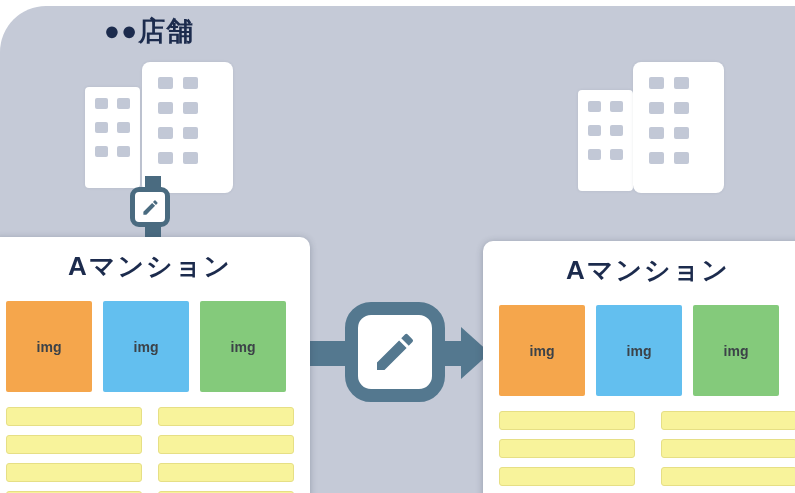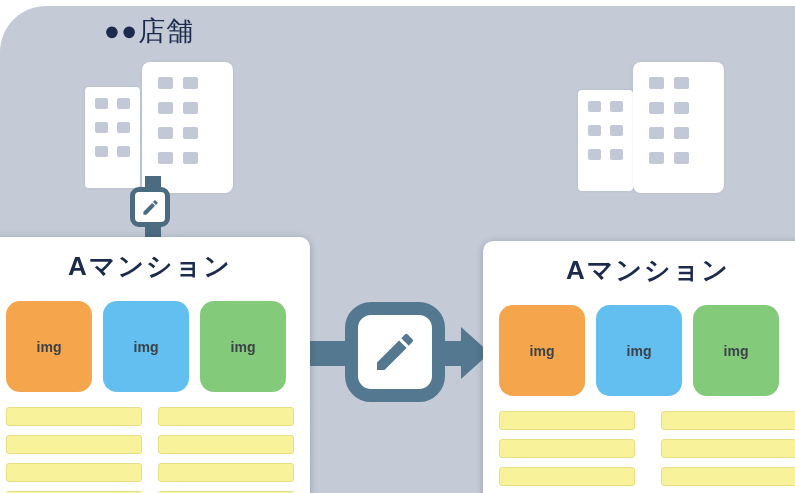--- a/index.html
+++ b/index.html
@@ -13,21 +13,21 @@
     background:var(--background);
     font-family:"Liberation Sans","DejaVu Sans",sans-serif;
   }
   .bg-panel{
     position:absolute;left:0;top:6px;width:830px;height:560px;
     background:var(--panel);border-radius:46px 0 0 0;
   }
   
   .store-label{
     position:absolute;top:15px;width:210px;text-align:center;
-    font-size:27px;font-weight:normal;color:var(--navy);letter-spacing:1px;
+    font-size:27px;font-weight:bold;color:var(--navy);letter-spacing:1px;
     line-height:32px;white-space:nowrap;
   }
   .store-label.left{left:44px;}
   .store-label.right{left:539px;}
   
   .building{
     position:absolute;background:#fff;box-shadow:0 0 3px rgba(50,60,80,.10);
     display:grid;align-content:start;
   }
   .building .win{background:var(--window);border-radius:2px;display:block;}
@@ -66,21 +66,21 @@
     box-shadow:0 1px 7px rgba(40,50,70,.30);
   }
   .card.left-card{left:-10px;top:237px;width:320px;}
   .card.right-card{left:483px;top:241px;width:330px;}
   .card-title{
     margin:13px 0 0;text-align:center;font-size:26px;font-weight:bold;
     color:var(--navy);letter-spacing:2px;line-height:32px;
   }
   .img-row{display:flex;gap:11px;padding:0 16px;margin-top:19px;}
   .img-box{
-    width:86px;height:91px;border-radius:14px;flex:0 0 auto;
+    width:86px;height:91px;border-radius:2px;flex:0 0 auto;
     display:flex;align-items:center;justify-content:center;
     font-size:14px;font-weight:bold;color:var(--img-text);
   }
   .field-grid{display:flex;justify-content:space-between;padding:0 16px;margin-top:15px;}
   .field-col{display:flex;flex-direction:column;gap:9px;width:136px;}
   .field-bar{
     height:17px;background:var(--yellow);
     border:1px solid var(--yellow-border);border-radius:3px;
   }
 </style>

